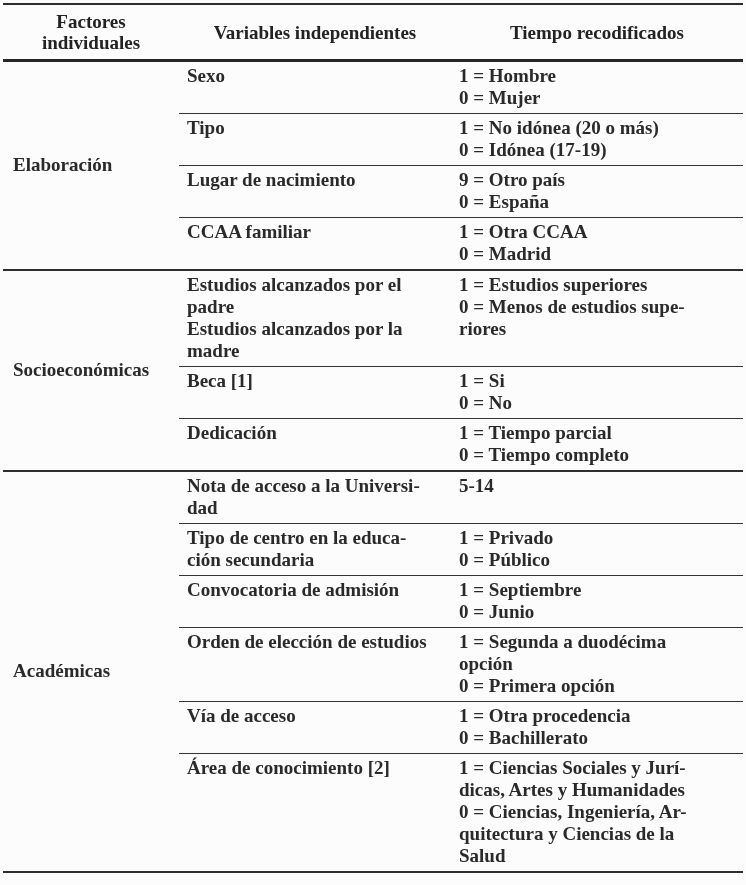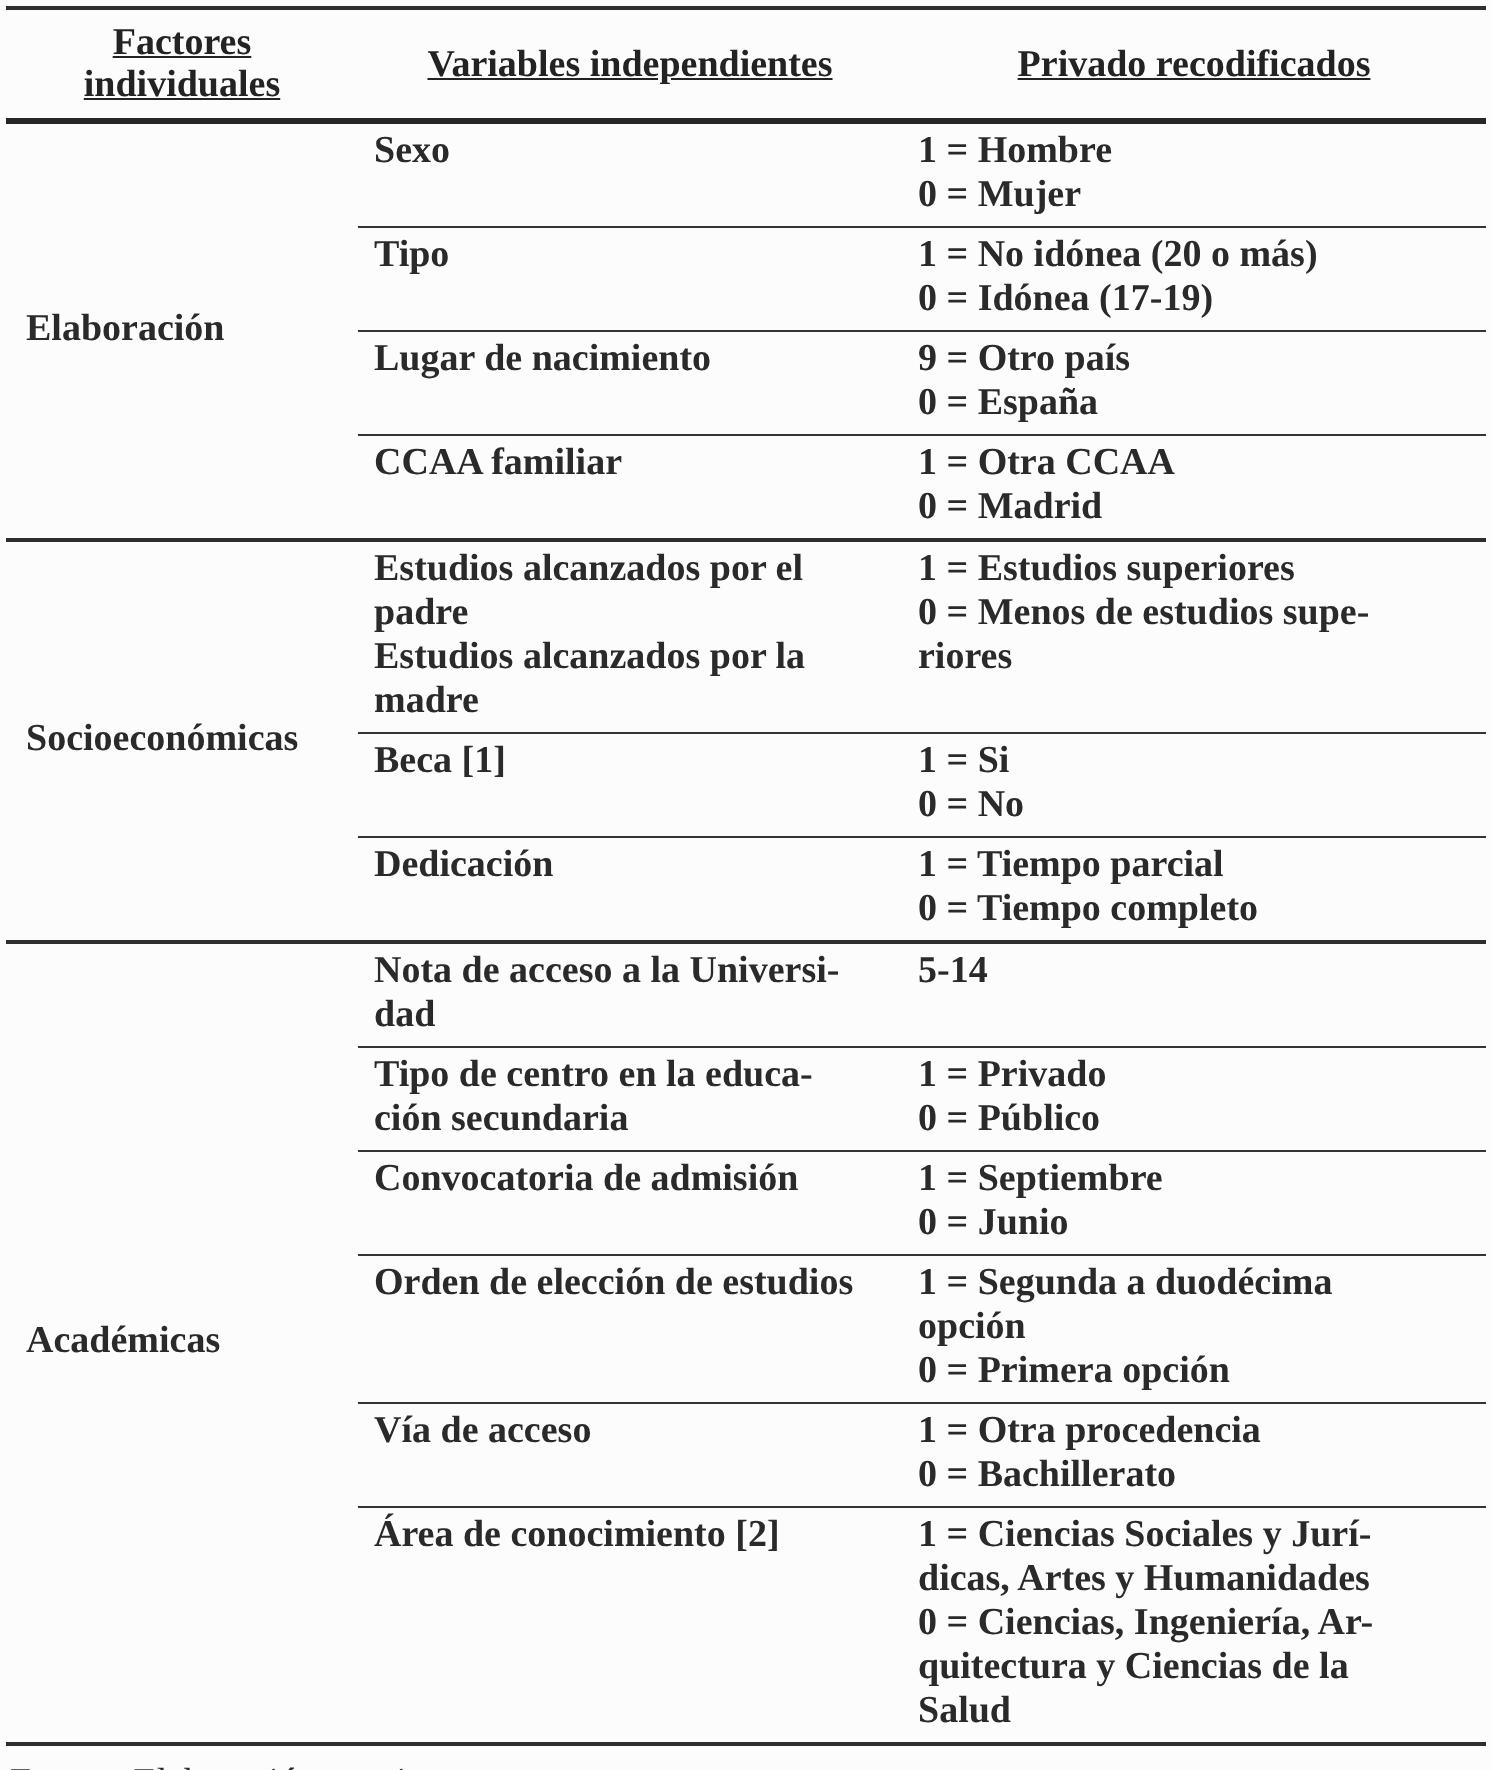--- a/index.html
+++ b/index.html
@@ -30,21 +30,20 @@
   th {
     font-size: 19px;
     line-height: 21px;
     font-weight: 700;
     text-align: center;
     vertical-align: middle;
     padding: 6px 2px 6px 2px;
     border-bottom: 3px solid #262626;
     white-space: pre-line;
     color: #232323;
-    text-decoration: underline;
   }
   td {
     font-size: 19px;
     line-height: 22px;
     vertical-align: top;
     white-space: pre-line;
     padding: 3px 2px 4px 8px;
     font-weight: bold;
   }
   td.factor {
@@ -72,21 +71,21 @@
     <colgroup>
       <col class="c1">
         <col class="c2">
         <col class="c3">
     </colgroup>
     <thead>
       <tr>
         <th>Factores
 individuales</th>
         <th>Variables independientes</th>
-        <th>Privado recodificados</th>
+        <th>Tiempo recodificados</th>
       </tr>
     </thead>
     <tbody>
 
       <tr>
         <td class="factor" rowspan="4">Elaboración</td>
         <td class="var">Sexo</td>
         <td class="val">1 = Hombre
 0 = Mujer</td>
       </tr>

